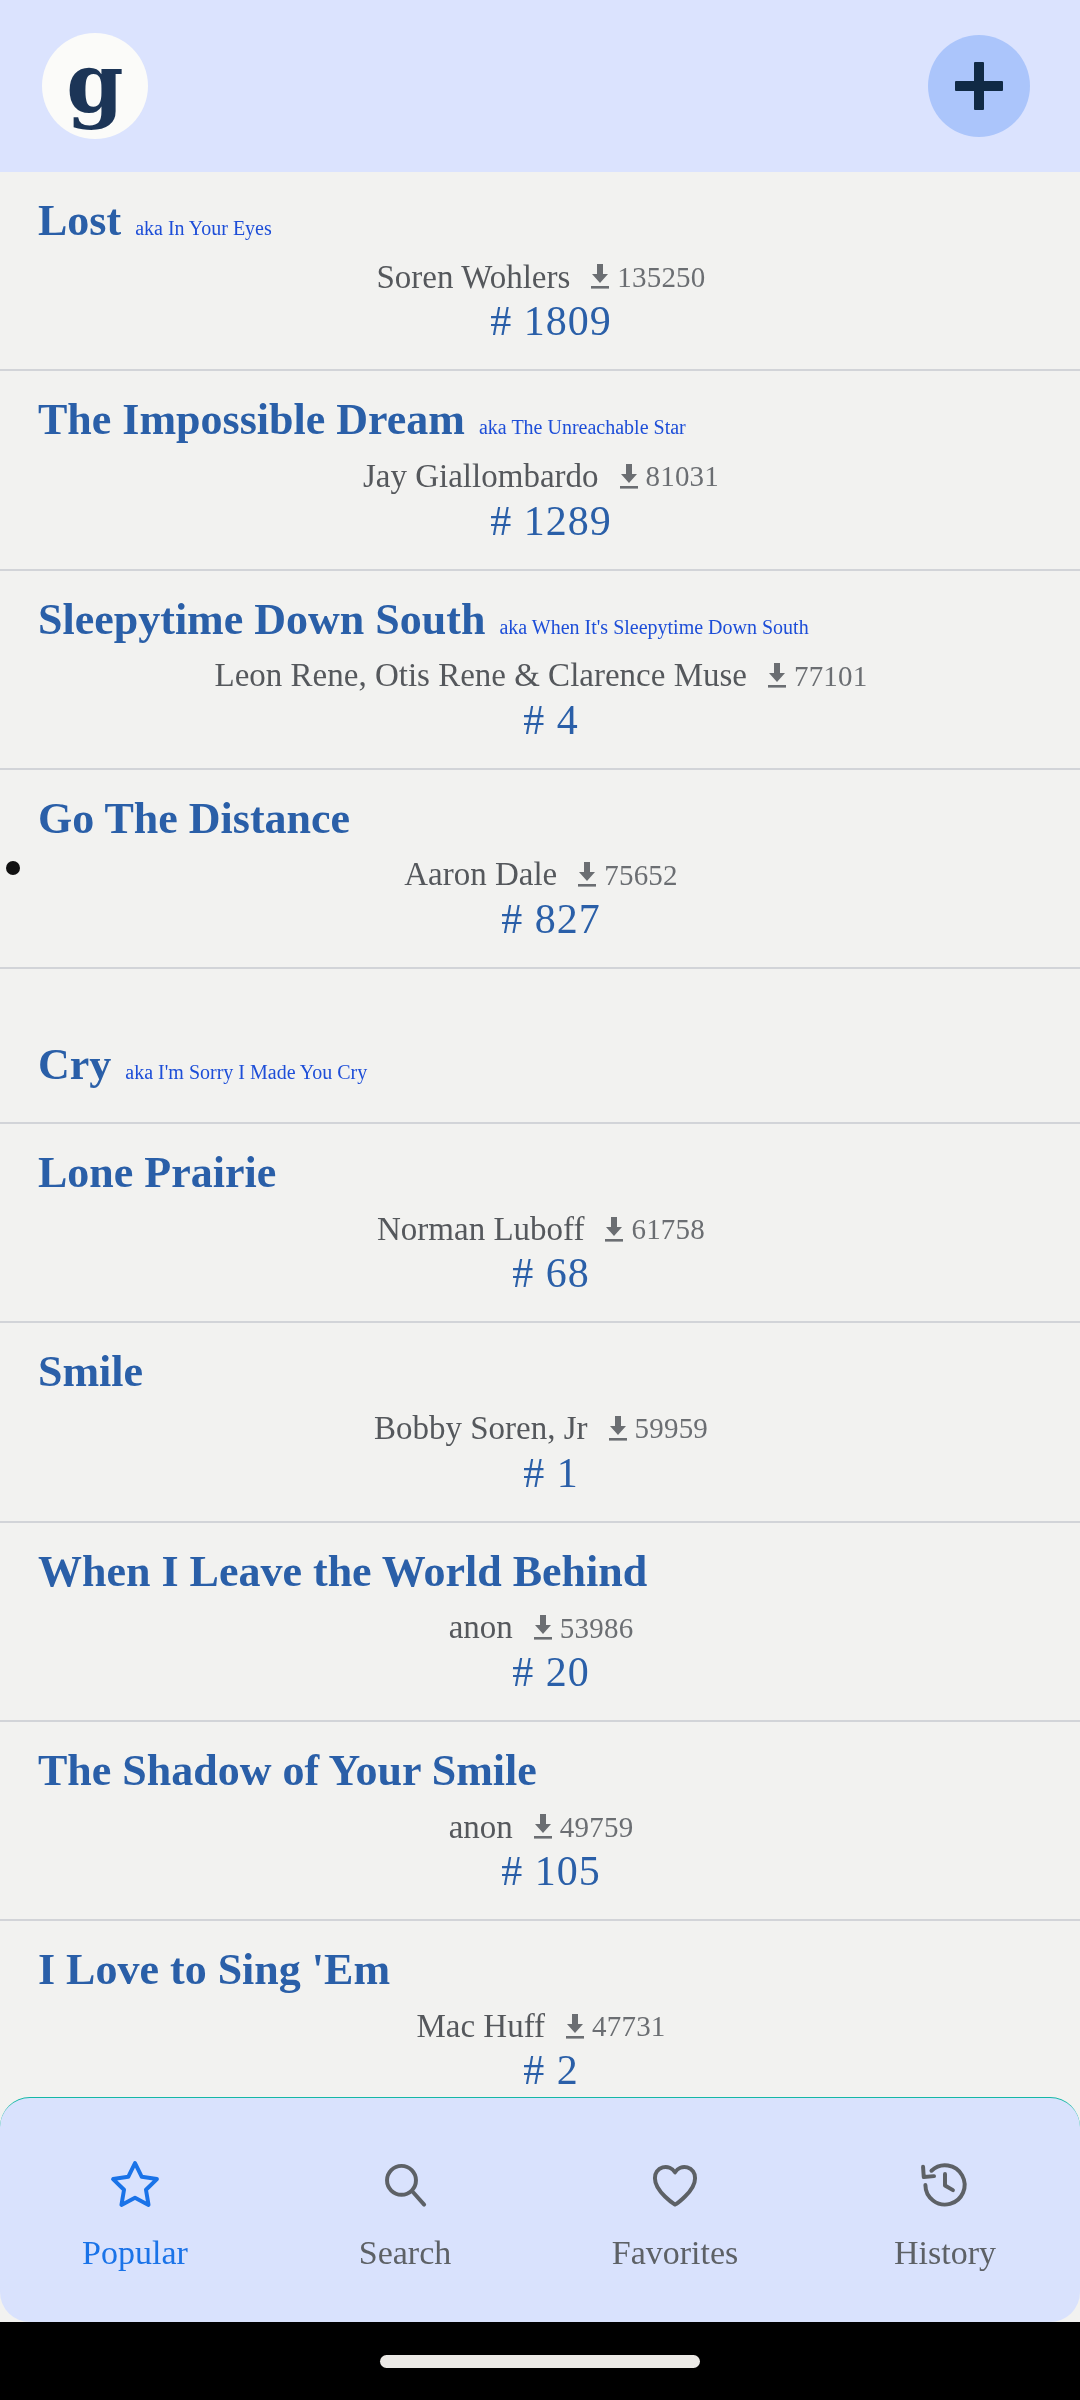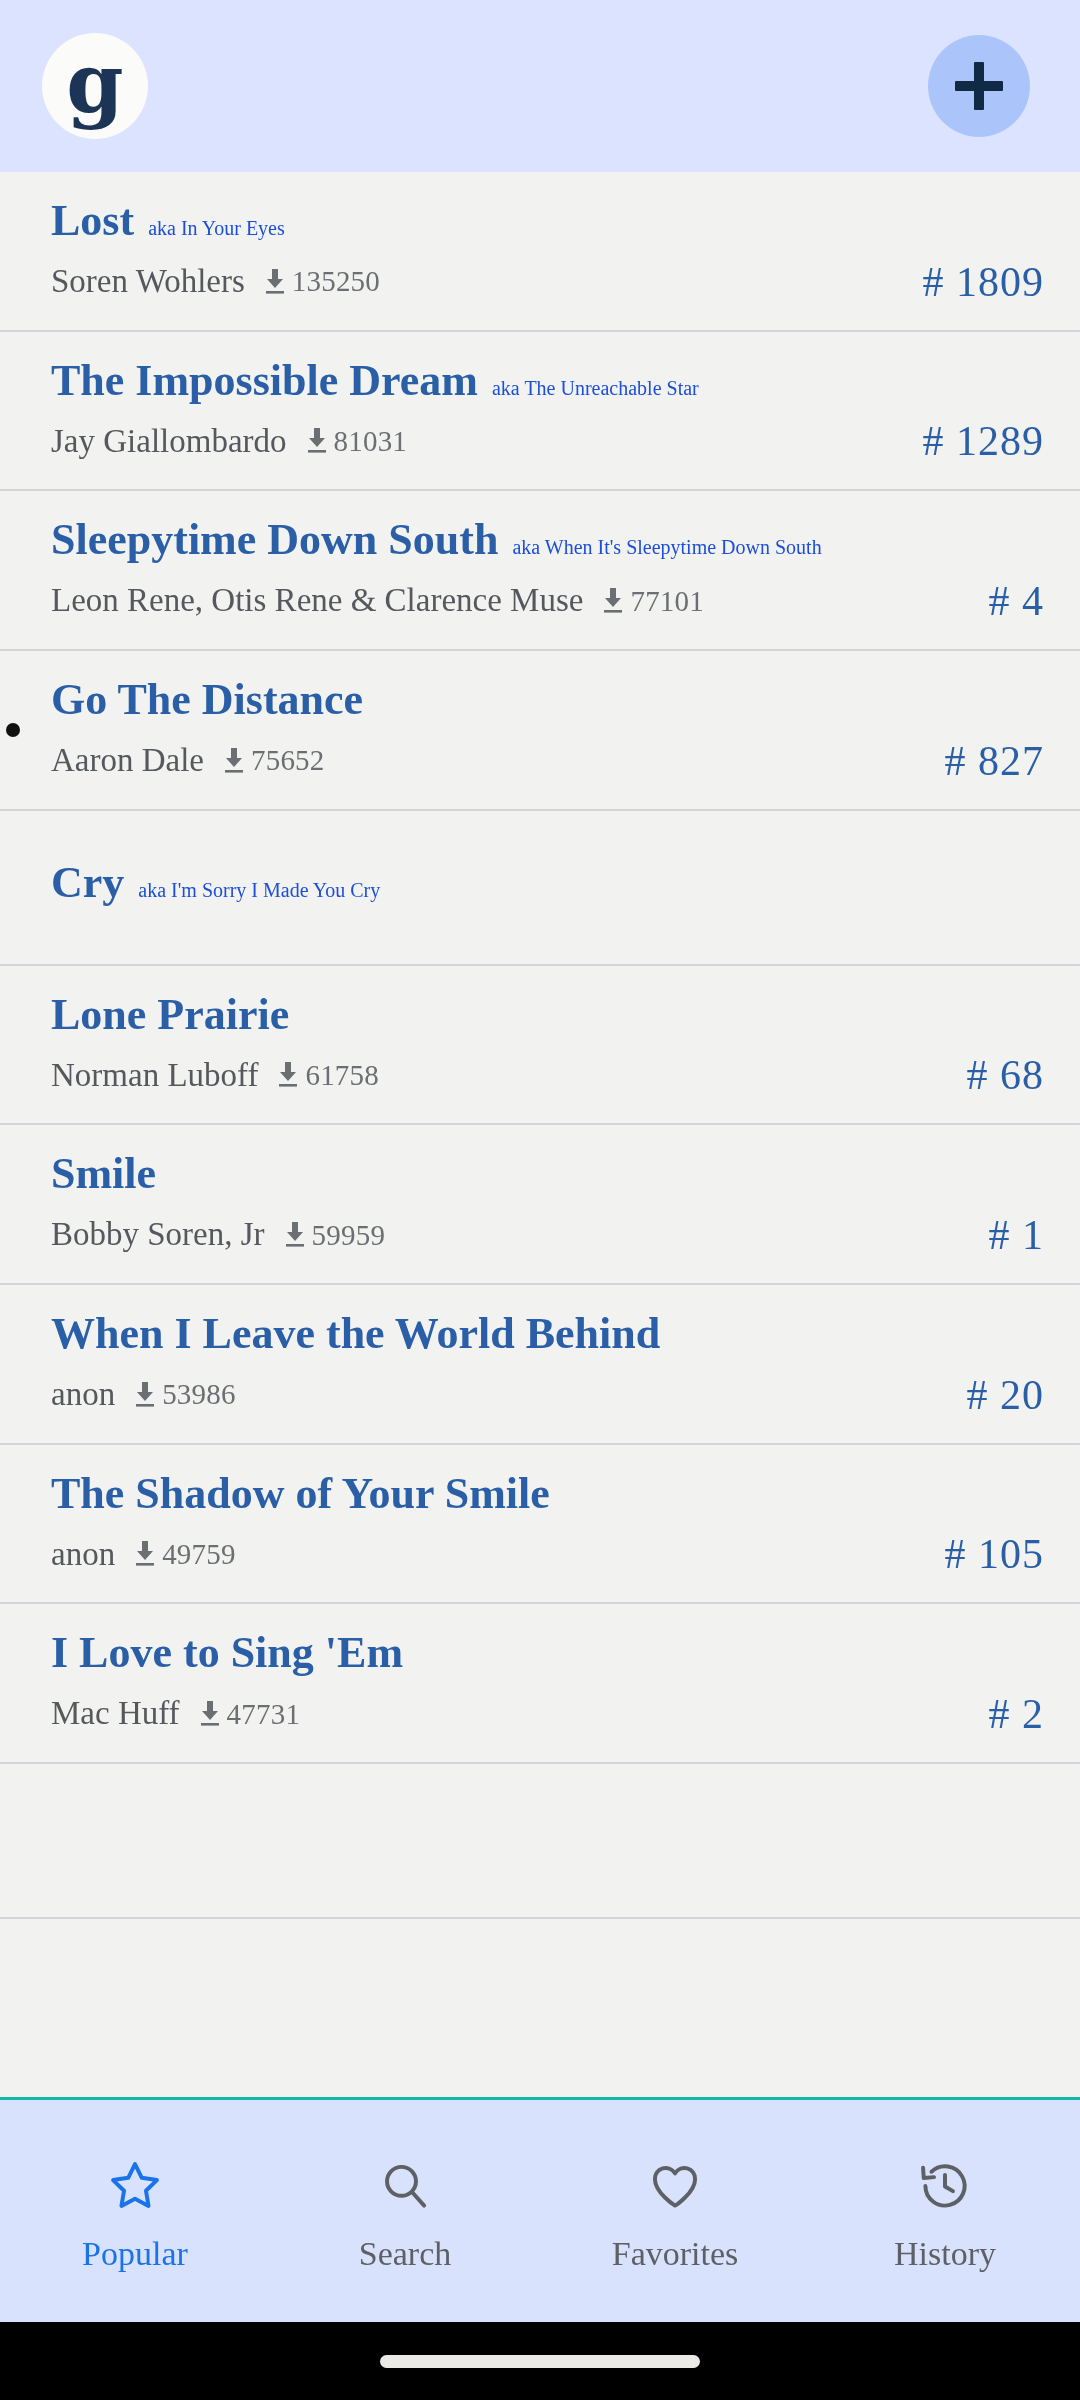--- a/index.html
+++ b/index.html
@@ -75,26 +75,26 @@
   .song-list {
     flex:1 1 auto;
     background:#f2f2f0;
     overflow:hidden;
     position:relative;
   }
 
   .song-row {
     position:relative;
     border-bottom:2px solid #d2d4d8;
-    padding:22px 36px 24px 51px;
+    padding:22px 36px 24px 38px;
     background:#f2f2f0;
     min-height:155px;
     display:flex;
     flex-direction:column;
-    justify-content:center;
+    justify-content:flex-end;
     cursor:pointer;
   }
 
   .song-title-line {
     display:flex;
     align-items:baseline;
     white-space:nowrap;
     overflow:hidden;
     width:100%;
     margin-bottom:6px;
@@ -120,20 +120,21 @@
     min-width:0;
   }
 
   .song-meta-line {
     display:flex;
     align-items:center;
     justify-content:space-between;
     width:100%;
     margin-top:auto;
     padding-top:4px;
+    flex-direction:column;
   }
 
   .song-artist-group {
     display:flex;
     align-items:center;
     min-width:0;
   }
 
   .song-artist {
     font-size:33px;
@@ -187,21 +188,22 @@
     background:#111111;
   }
 
   
   .bottom-nav {
     flex:0 0 225px;
     background:#d9e2fd;
     display:flex;
     align-items:center;
     justify-content:space-around;
-    border-top:3px solid #14b8a6;
+    border-top:1px solid #14b8a6;
+    border-radius:30px;
   }
 
   .nav-item {
     flex:1 1 25%;
     display:flex;
     flex-direction:column;
     align-items:center;
     justify-content:center;
     gap:22px;
     cursor:pointer;

